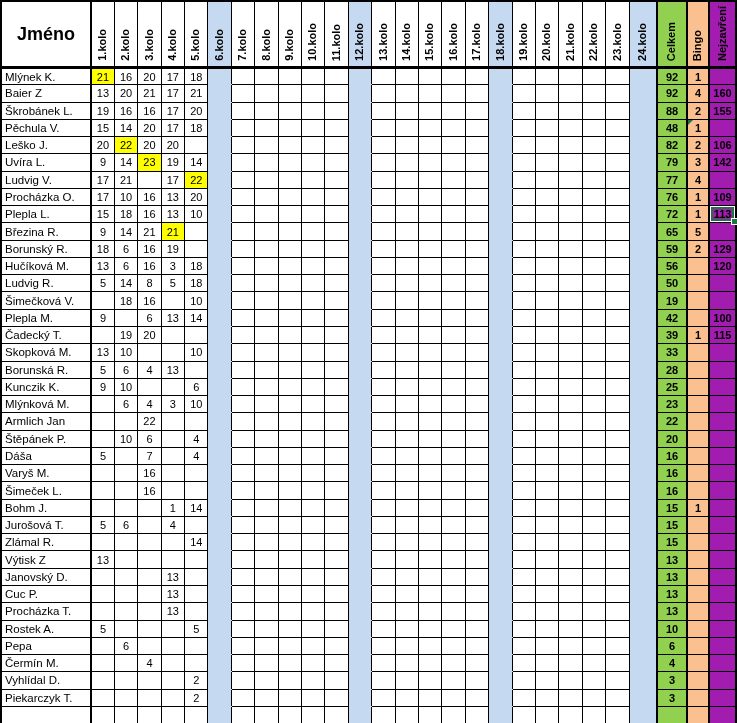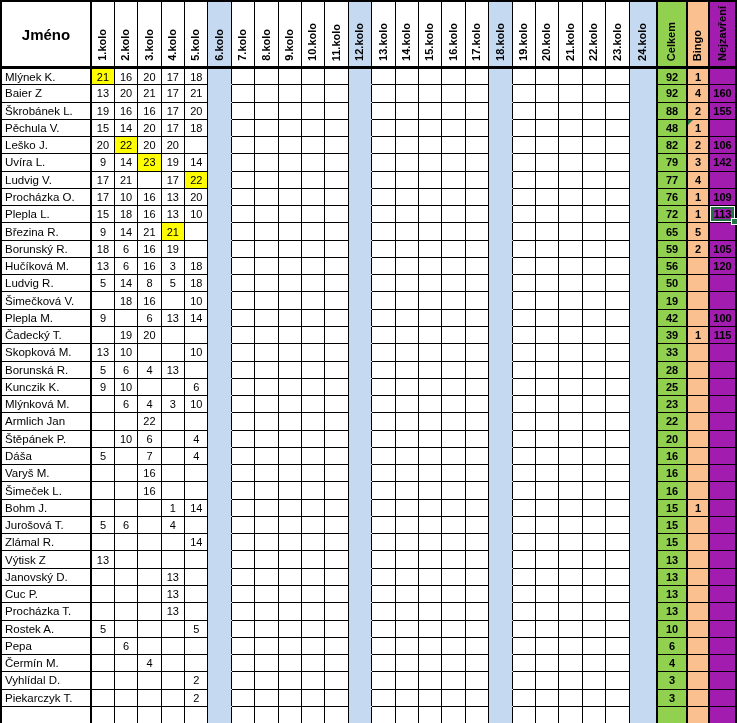--- a/index.html
+++ b/index.html
@@ -23,21 +23,21 @@
   thead tr { height: 65px; }
   thead th {
     vertical-align: bottom;
     text-align: center;
     background: #ffffff;
     font-weight: bold;
     border-bottom: 3px solid #000;
   }
   th.name-h {
     vertical-align: middle;
-    font-size: 15px;
+    font-size: 18px;
   }
   .vh {
     display: inline-block;
     writing-mode: vertical-rl;
     transform: rotate(180deg);
     white-space: nowrap;
     line-height: 1.05;
     padding: 3px 0 4px 0;
     font-weight: bold;
     font-size: 11px;
@@ -475,21 +475,21 @@
           <td class="score"></td>
           <td class="score blue"></td>
           <td class="score"></td>
           <td class="score"></td>
           <td class="score"></td>
           <td class="score"></td>
           <td class="score"></td>
           <td class="score blue"></td>
           <td class="total">59</td>
           <td class="bingo rel">2</td>
-          <td class="best">105</td>
+          <td class="best">129</td>
         </tr>
         <tr>
           <td class="name">Hučíková M.</td>
           <td class="score thickL">13</td>
           <td class="score">6</td>
           <td class="score">16</td>
           <td class="score">3</td>
           <td class="score">18</td>
           <td class="score blue"></td>
           <td class="score"></td>

